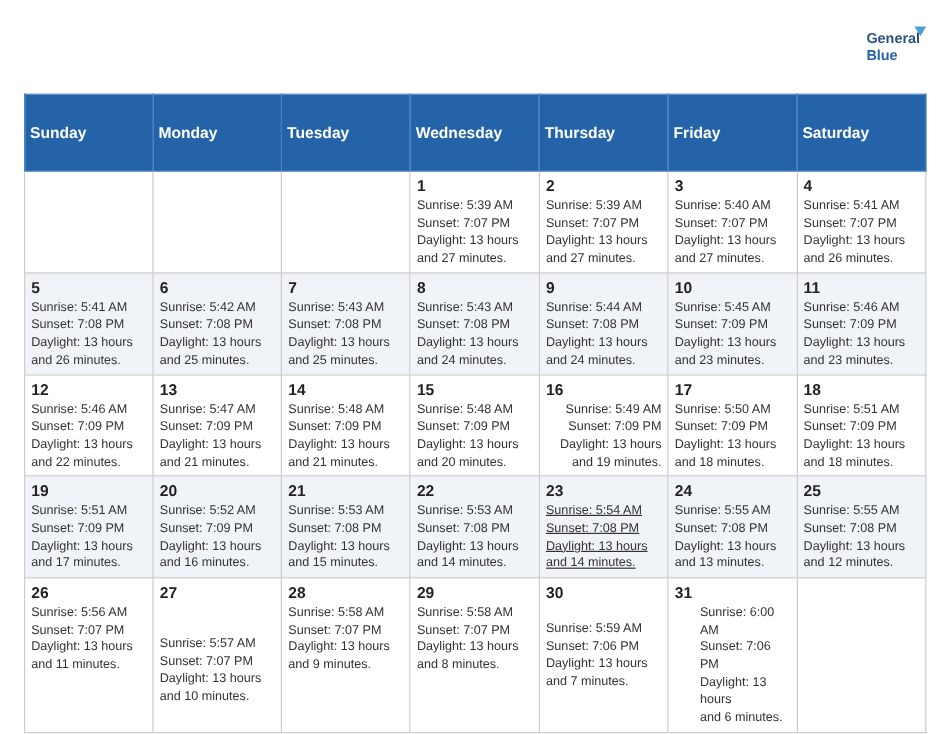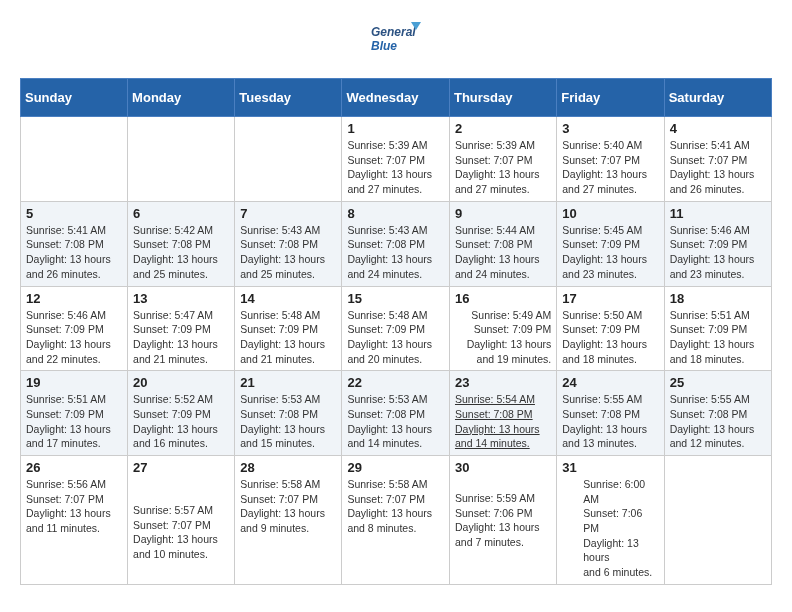--- a/index.html
+++ b/index.html
@@ -5,24 +5,23 @@
     * { box-sizing: border-box; margin: 0; padding: 0; }
     body {
       font-family: Arial, sans-serif;
       background: #fff;
       width: 792px;
       min-height: 612px;
       padding: 20px;
     }
     .header {
       display: flex;
-      justify-content: center;
+      justify-content: flex-end;
       align-items: flex-start;
       margin-bottom: 16px;
-      font-style: italic;
     }
     .logo {
       display: flex;
       align-items: center;
       gap: 6px;
     }
     .title-block {
       text-align: right;
     }
     .month-title {
@@ -37,21 +36,21 @@
     .calendar {
       width: 100%;
       border-collapse: collapse;
       border: 1px solid #bbb;
     }
     .calendar thead th {
       background: #2563a8;
       color: #fff;
       font-size: 13px;
       font-weight: bold;
-      padding: 11px 4px;
+      padding: 24px 4px;
       text-align: left;
       border: 1px solid #4a7fc1;
     }
     .calendar tbody td {
       vertical-align: top;
       border: 1px solid #ccc;
       padding: 4px 5px;
       width: 108px;
       min-height: 80px;
       background: #fff;

